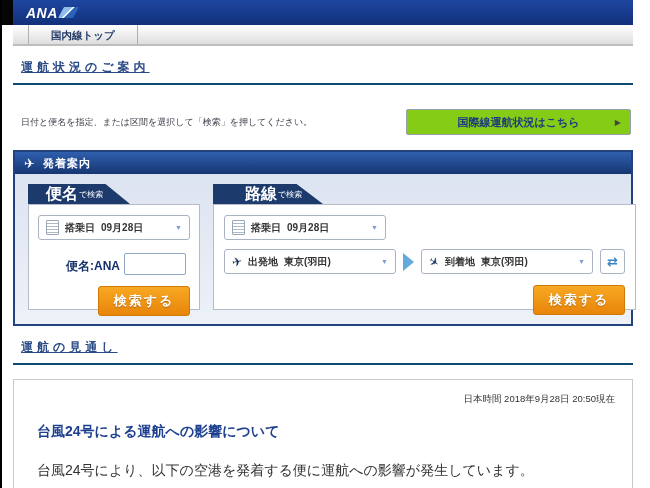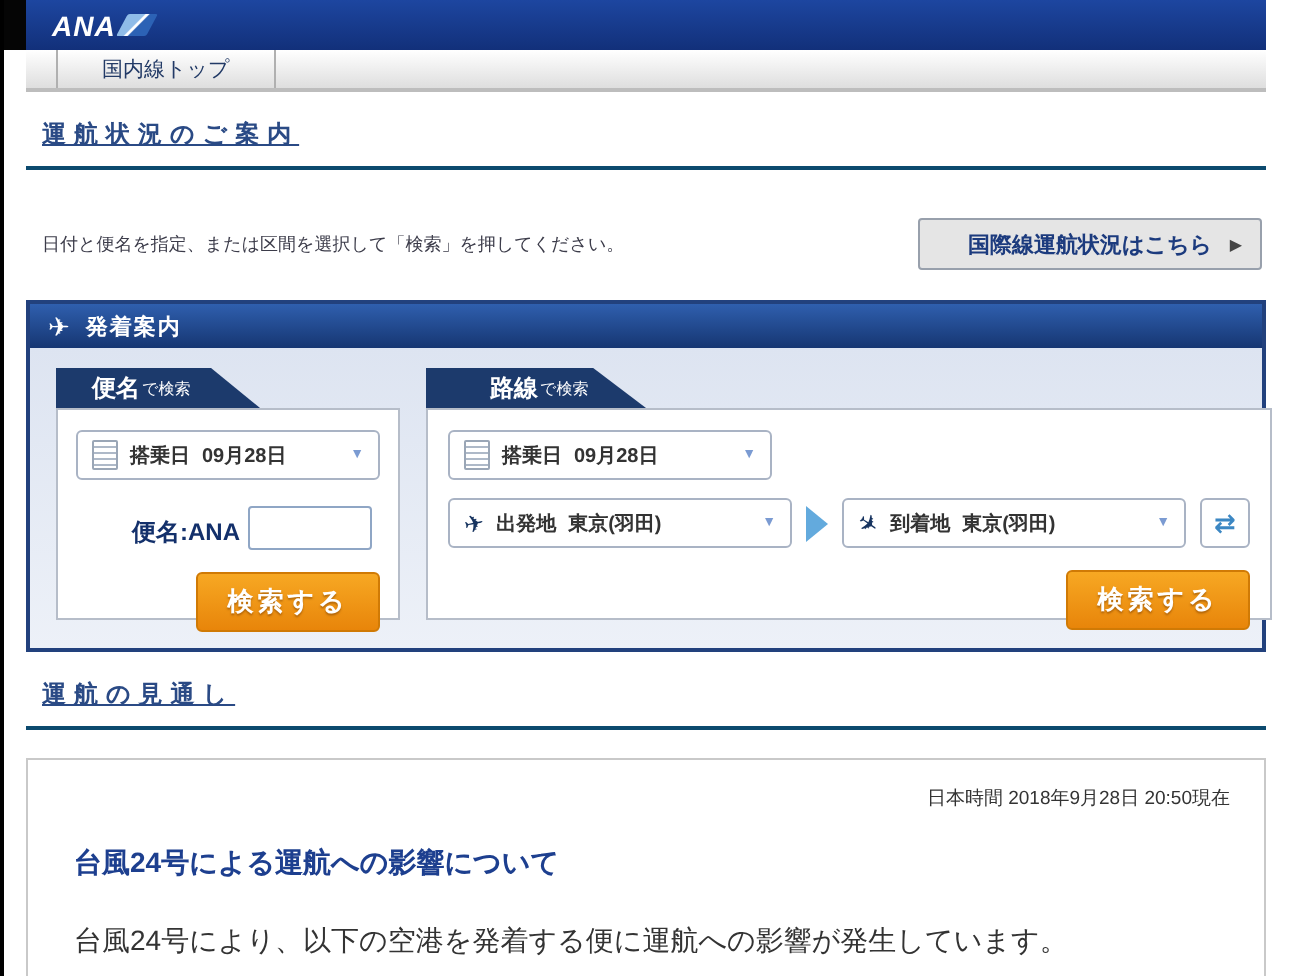--- a/index.html
+++ b/index.html
@@ -15,47 +15,47 @@
   
   .topbar { height:25px; background:linear-gradient(#1d46a0,#12307a); display:flex; align-items:center; padding-left:13px; }
   .logo { display:flex; align-items:center; gap:3px; }
   .logo-text { color:#fff; font-weight:bold; font-style:italic; font-size:14px; letter-spacing:0.5px; }
   .logo-mark { width:15px; height:11px; transform:skewX(-28deg); border-radius:1px;
     background:linear-gradient(115deg,#8fbce8 42%,#ffffff 46%,#ffffff 52%,#2c62b5 56%); }
 
   
   .navtabs { height:21px; background:linear-gradient(#ffffff,#dedede); border-bottom:2px solid #bdbdbd;
     display:flex; align-items:stretch; padding-left:15px; }
-  .navtab { font-size:10.5px; font-weight:normal; color:#223a66; padding:0 22px; line-height:20px;
+  .navtab { font-size:10.5px; font-weight:bold; color:#223a66; padding:0 22px; line-height:20px;
     border-right:1px solid #b0b0b0; cursor:pointer; }
   .navtab:first-child { border-left:1px solid #b0b0b0; }
 
   
   .section-head { margin-top:13px; padding:0 0 7px 8px; border-bottom:2px solid #0c4a6e;
     font-size:12px; font-weight:bold; color:#2a4a85; letter-spacing:4px;text-decoration:underline; }
 
   
   .instr-row { display:flex; justify-content:space-between; align-items:center; padding:24px 2px 12px 8px; }
   .instr-text { font-size:9px; color:#3c3c4a; }
-  .intl-btn { width:172px; height:26px; background:#e5e5e5; border:1px solid #98a0ac; border-radius:2px;
+  .intl-btn { width:225px; height:26px; background:#84cc16; border:1px solid #98a0ac; border-radius:2px;
     display:flex; align-items:center; justify-content:center; position:relative;
     font-size:11px; font-weight:bold; color:#1c3b7e; cursor:pointer; }
   .intl-btn .arr { position:absolute; right:9px; font-size:8px; color:#444; }
 
   
   .panel { border:2px solid #22417d; margin-top:3px; }
   .panel-head { height:22px; background:linear-gradient(#2f5fae,#163672); color:#fff;
     display:flex; align-items:center; gap:7px; padding-left:9px; font-size:11px; font-weight:bold; letter-spacing:1px; }
   .plane-ico { font-size:13px; line-height:1; }
   .panel-body { background:linear-gradient(#dde4f1,#edf1f8); padding:10px 12px 14px 13px; display:flex; gap:13px; }
 
   .col { display:flex; flex-direction:column; }
   .tab { height:20px; background:#1c3a6c; color:#fff; clip-path:polygon(0 0,76% 0,100% 100%,0 100%);
     display:flex; align-items:center; justify-content:flex-start; padding-left:18px; cursor:pointer; }
-  .tab .t-main { font-size:12px; font-weight:bold; }
+  .tab .t-main { font-size:16px; font-weight:bold; }
   .tab .t-sub { font-size:8px; margin-left:1px; }
   .card { background:#fff; border:1px solid #b6bdc9; }
 
   .card-flight { width:180px; }
   .card-flight .card { height:106px; padding:10px 9px; }
   .card-flight .tab { width:102px; }
   .card-route { flex:1; }
   .card-route .card { height:106px; padding:10px 10px; }
   .card-route .tab { width:110px;padding-left:32px; }
 

